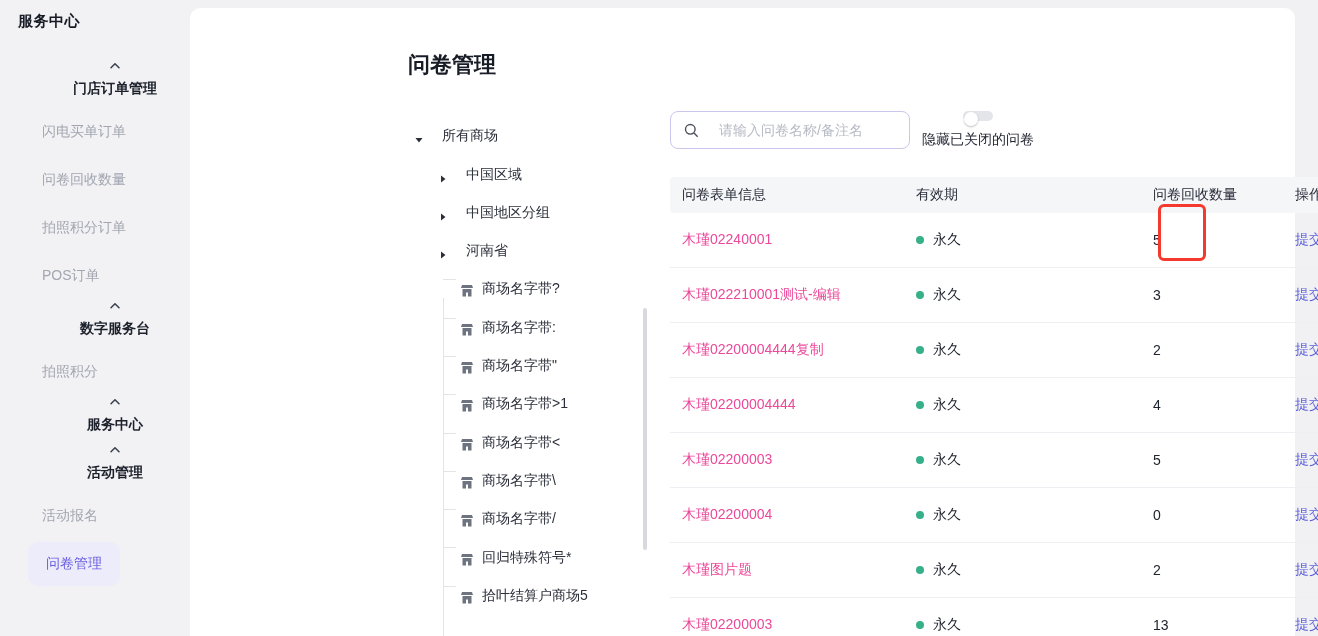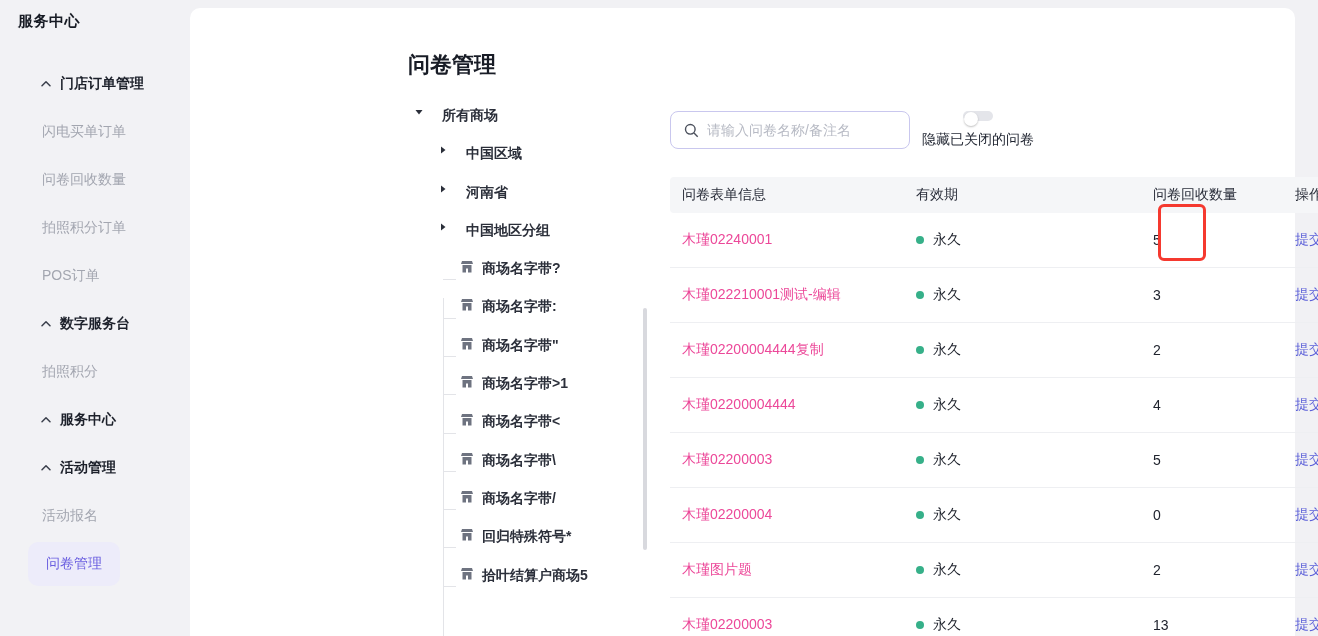--- a/index.html
+++ b/index.html
@@ -10,52 +10,52 @@
     background:#f1f1f4;
     color:#20242e;
     font-size:14px;
   }
 
   
   .sidebar { position:absolute; left:0; top:0; width:190px; height:636px; background:#f2f2f5; }
   .app-title { position:absolute; left:18px; top:12px; font-size:15px; font-weight:bold; color:#171b24; letter-spacing:.5px; }
   .side-nav { position:absolute; left:0; top:60px; width:190px; }
   .side-row { height:48px; display:flex; align-items:center; cursor:pointer; }
-  .side-row.header { padding-left:40px; font-weight:bold; color:#1d212b; gap:8px; }
+  .side-row.header { padding-left:40px; font-weight:bold; color:#1d212b; gap:8px;flex-direction:column; }
   .side-row.header .chev { width:12px; height:12px; color:#3a3f4b; flex:0 0 auto; }
   .side-row.item { padding-left:42px; color:#a3a6b0; }
   .side-row.item.active { position:relative; padding-left:0; }
   .side-row.item.active .lbl {
     display:flex; align-items:center; justify-content:center;
     margin-left:28px; width:92px; height:44px;
     background:#edecfa; border-radius:10px; color:#6b5fe0;
   }
 
   
   .card { position:absolute; left:190px; top:8px; width:1105px; height:628px; background:#ffffff; border-radius:10px 10px 0 0; }
   .page-title { position:absolute; left:218px; top:42px; font-size:22px; font-weight:bold; color:#181c26; }
 
   
   .tree { position:absolute; left:218px; top:99px; width:242px; height:537px; }
-  .tree-row { height:38.3px; display:flex; align-items:flex-start; color:#2b2f3a; cursor:pointer; position:relative;font-weight:bold; }
+  .tree-row { height:38.3px; display:flex; align-items:flex-end; color:#2b2f3a; cursor:pointer; position:relative; }
   .tree-row .caret { width:10px; height:10px; flex:0 0 auto; color:#2b2f3a; }
   .tree-row.root { padding-left:6px; }
   .tree-row.root .lbl { margin-left:18px; }
   .tree-row.branch { padding-left:30px; }
   .tree-row.branch .lbl { margin-left:18px; }
   .tree-row.leaf { padding-left:52px; }
   .tree-row.leaf .shop { width:14px; height:14px; color:#6e7380; flex:0 0 auto; }
   .tree-row.leaf .lbl { margin-left:8px; }
   .tree-row.leaf .stub { position:absolute; left:35px; top:50%; width:13px; height:1px; background:#e3e4e8; }
   .tree-vline { position:absolute; left:35px; top:191px; width:1px; height:346px; background:#e3e4e8; }
   .tree-scrollbar { position:absolute; left:235px; top:201px; width:4px; height:242px; background:#d8d9de; border-radius:2px; }
 
   
   .toolbar { position:absolute; left:480px; top:103px; width:790px; height:38px; }
-  .search-box { position:absolute; left:0; top:0; width:240px; height:38px; border:1px solid #c9c7ee; border-radius:8px; background:#fff; display:flex; align-items:center; padding-left:13px; }
+  .search-box { position:absolute; left:0; top:0; width:240px; height:38px; border:1px solid #c9c7ee; border-radius:8px; background:#fff; display:flex; align-items:center; padding-left:13px;gap:12px; }
   .search-box .mag { width:15px; height:15px; color:#4b505c; flex:0 0 auto; }
   .search-box input { border:none; outline:none; margin-left:8px; width:190px; font-size:14px; font-family:inherit; color:#20242e; background:transparent; }
   .search-box input::placeholder { color:#b7bac4; }
   .toggle-wrap { position:absolute; left:252px; top:0; height:38px; display:flex; align-items:center; gap:10px;flex-direction:column; }
   .toggle { width:30px; height:16px; border-radius:8px; background:#e4e5ea; position:relative; cursor:pointer; }
   .toggle .knob { position:absolute; left:1px; top:1px; width:14px; height:14px; border-radius:50%; background:#fff; box-shadow:0 1px 2px rgba(0,0,0,.25); }
   .toggle-label { color:#1f2430; }
 
   
   .table { position:absolute; left:480px; top:169px; width:790px; }
@@ -154,28 +154,28 @@
     <svg class="caret" viewBox="0 0 10 10">
             <path d="M3 1.5 L3 8.5 L7.5 5 Z" fill="currentColor"></path>
           </svg>
     <span class="lbl">中国区域</span>
   </div>
 
   <div class="tree-row branch">
     <svg class="caret" viewBox="0 0 10 10">
             <path d="M3 1.5 L3 8.5 L7.5 5 Z" fill="currentColor"></path>
           </svg>
-    <span class="lbl">河南省</span>
+    <span class="lbl">中国地区分组</span>
   </div>
 
   <div class="tree-row branch">
     <svg class="caret" viewBox="0 0 10 10">
             <path d="M3 1.5 L3 8.5 L7.5 5 Z" fill="currentColor"></path>
           </svg>
-    <span class="lbl">中国地区分组</span>
+    <span class="lbl">河南省</span>
   </div>
 </div>
     <div class="tree-vline"></div>
     <div id="tree-leaves">
   <div class="tree-row leaf">
     <span class="stub"></span>
     <svg class="shop" viewBox="0 0 14 14">
             <path d="M2 1 h10 l1 3 h-12 Z M2.5 5 h9 v7.5 h-3.5 v-4 h-2 v4 h-3.5 Z" fill="currentColor"></path>
           </svg>
     <span class="lbl">商场名字带?</span>

